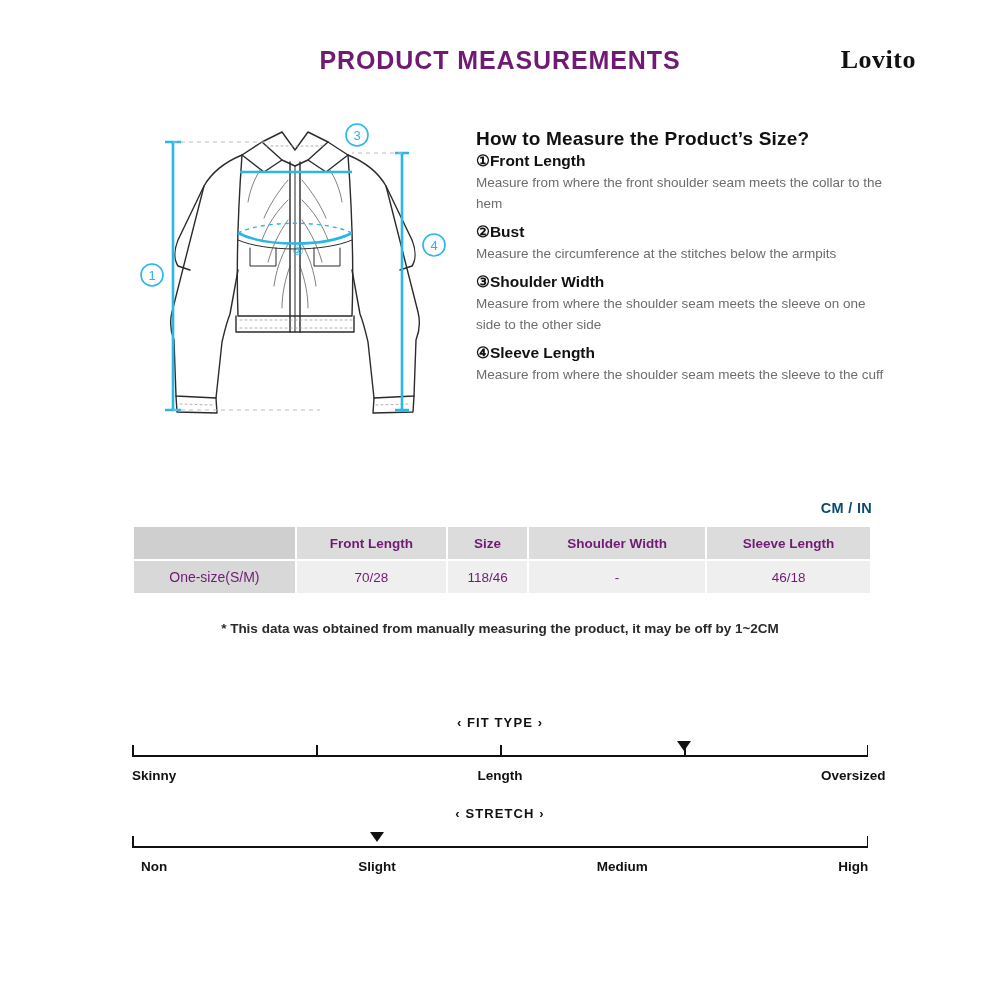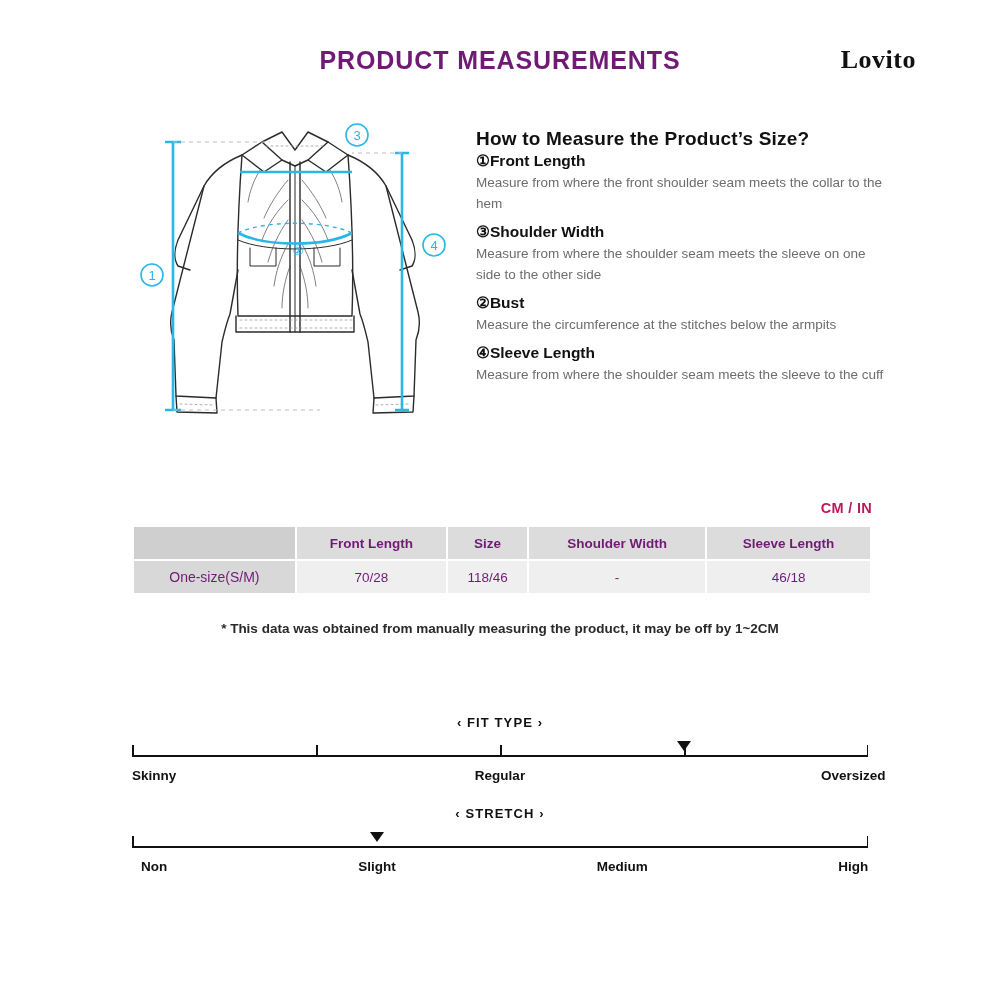--- a/index.html
+++ b/index.html
@@ -82,21 +82,21 @@
 
   
   .cmin {
     position: absolute;
     top: 500px;
     left: 0;
     width: 872px;
     text-align: right;
     font-size: 14.5px;
     font-weight: bold;
-    color: #be185d;
+    color: #0c4a6e;
     letter-spacing: 0.3px;
   }
   .size-table {
     position: absolute;
     top: 525px;
     left: 132px;
     width: 740px;
     border-collapse: separate;
     border-spacing: 2px;
   }
@@ -274,27 +274,27 @@
 
 <div class="howto">
   <div class="howto-title">How to Measure the Product’s Size?</div>
 
   <div class="howto-item">
     <div class="howto-label">①Front Length</div>
     <div class="howto-desc">Measure from where the front shoulder seam meets the collar to the hem</div>
   </div>
 
   <div class="howto-item">
+    <div class="howto-label">②Bust</div>
+    <div class="howto-desc">Measure the circumference at the stitches below the armpits</div>
+  </div>
+
+  <div class="howto-item">
     <div class="howto-label">③Shoulder Width</div>
     <div class="howto-desc">Measure from where the shoulder seam meets the sleeve on one side to the other side</div>
-  </div>
-
-  <div class="howto-item">
-    <div class="howto-label">②Bust</div>
-    <div class="howto-desc">Measure the circumference at the stitches below the armpits</div>
   </div>
 
   <div class="howto-item">
     <div class="howto-label">④Sleeve Length</div>
     <div class="howto-desc">Measure from where the shoulder seam meets the sleeve to the cuff</div>
   </div>
 </div>
 
 <div class="cmin">CM / IN</div>
 
@@ -325,21 +325,21 @@
     <div class="axis-line"></div>
     <div class="tick" style="left:0;"></div>
     <div class="tick" style="left:25%;"></div>
     <div class="tick" style="left:50%;"></div>
     <div class="tick" style="left:75%;"></div>
     <div class="tick" style="left:calc(100% - 1.5px);"></div>
     <div class="marker" style="left:75%;"></div>
   </div>
   <div class="scale-labels" style="width:736px;margin:6px auto 0 auto;">
     <span style="left:3%;">Skinny</span>
-    <span style="left:50%;">Regular</span>
+    <span style="left:50%;">Length</span>
     <span style="left:98%;">Oversized</span>
   </div>
 </div>
 
 <div class="scale-block" id="stretch-block">
   <div class="scale-title">‹ STRETCH ›</div>
   <div class="scale-axis stretch">
     <div class="axis-line"></div>
     <div class="tick" style="left:0;"></div>
     <div class="tick" style="left:calc(100% - 1.5px);"></div>

